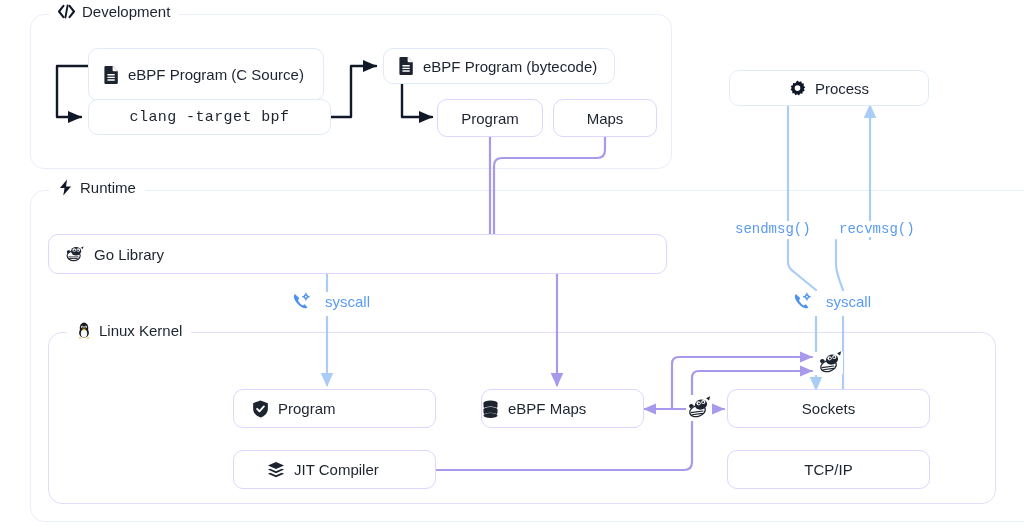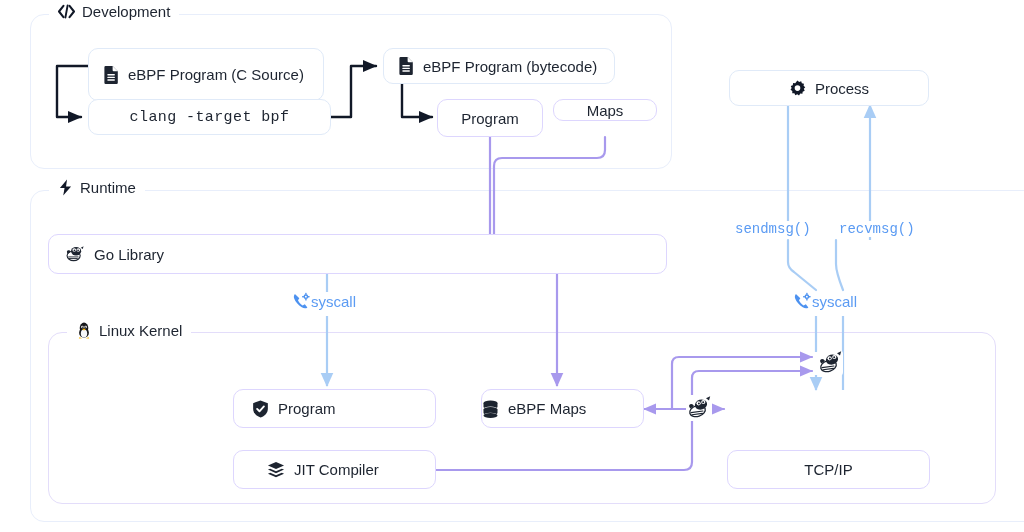--- a/index.html
+++ b/index.html
@@ -61,21 +61,21 @@
     font-family: "Liberation Mono", "DejaVu Sans Mono", monospace;
     font-size: 14px;
     color: #5b9bf3;
     background: #ffffff;
     padding: 0 3px;
     white-space: nowrap;
     z-index: 8;
   }
   .syscall-tag {
     position: absolute;
-    display: flex; align-items: center; gap: 0;
+    display: flex; align-items: center; gap: 14px;
     font-size: 15px;
     color: #5b9bf3;
     background: #ffffff;
     padding: 0 5px;
     white-space: nowrap;
     z-index: 8;
   }
   .syscall-tag .sicon { display: inline-flex; align-items: center; line-height: 0; }
 
   .hookicon {
@@ -240,21 +240,21 @@
         <rect x="4.3" y="13.3" width="7.6" height="1.35" rx="0.6" fill="#ffffff"></rect>
       </svg>
     </span>
     <span>eBPF Program (bytecode)</span>
   </div>
 
   <div class="node" style="left:413px; top:99px; width:106px; height:38px;">
     <span>Program</span>
   </div>
 
-  <div class="node" style="left:529px; top:99px; width:104px; height:22px;">
+  <div class="node" style="left:529px; top:99px; width:104px; height:38px;">
     <span>Maps</span>
   </div>
 
   <div class="node blue" style="left:705px; top:70px; width:200px; height:36px;">
     <span class="nicon">
       <svg width="17" height="17" viewBox="0 0 18 18" xmlns="http://www.w3.org/2000/svg">
         <path d="M9 0.4 L10.7 2.0 L12.9 1.35 L13.6 3.55 L15.85 3.9 L15.45 6.15 L17.2 7.6
                  L15.7 9.3 L16.6 11.45 L14.45 12.35 L14.2 14.6 L11.95 14.4 L10.6 16.3
                  L8.75 15.0 L6.7 16.1 L5.7 14.0 L3.45 13.9 L3.5 11.65 L1.6 10.4
                  L2.8 8.5 L1.9 6.4 L4.0 5.5 L4.35 3.3 L6.6 3.5 L8.0 1.6 Z" fill="#111827"></path>
@@ -310,20 +310,23 @@
         <ellipse cx="9" cy="9.5" rx="7.4" ry="2.6" fill="#ffffff"></ellipse>
         <ellipse cx="9" cy="9.9" rx="7.4" ry="2.6" fill="#1d2430"></ellipse>
         <path d="M1.6 9.9 V13.6 C1.6 15.1 4.9 16.3 9 16.3 C13.1 16.3 16.4 15.1 16.4 13.6 V9.9 Z" fill="#1d2430"></path>
         <ellipse cx="9" cy="16.0" rx="7.4" ry="2.6" fill="#ffffff"></ellipse>
         <ellipse cx="9" cy="16.3" rx="7.4" ry="2.6" fill="#1d2430"></ellipse>
       </svg>
     </span>
     <span>eBPF Maps</span>
   </div>
 
+  <div class="node" style="left:703px; top:389px; width:203px; height:39px;">
+    <span>Sockets</span>
+  </div>
 
   <div class="node" style="left:703px; top:450px; width:203px; height:39px;">
     <span>TCP/IP</span>
   </div>
 
   <div class="wirelabel" style="left:708px; top:221px;">sendmsg()</div>
 
   <div class="wirelabel" style="left:812px; top:221px;">recvmsg()</div>
 
   <div class="syscall-tag" style="left:263px; top:292px;">

